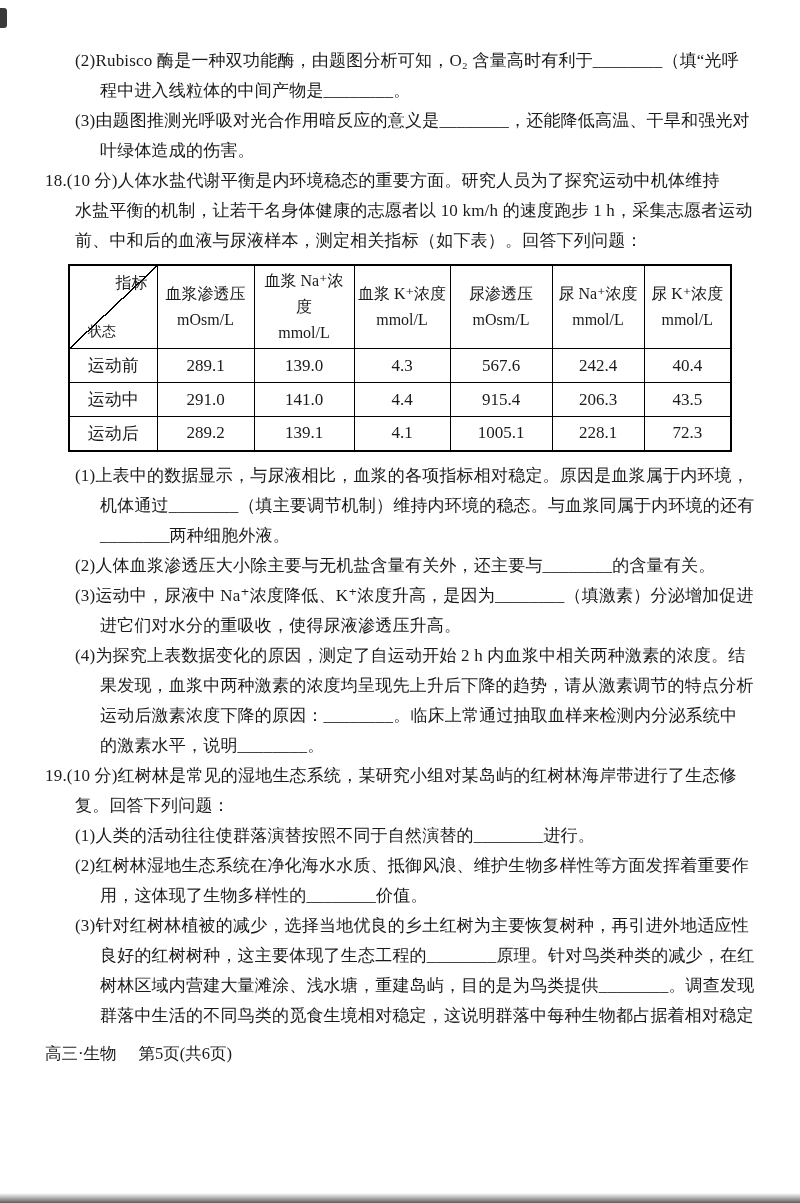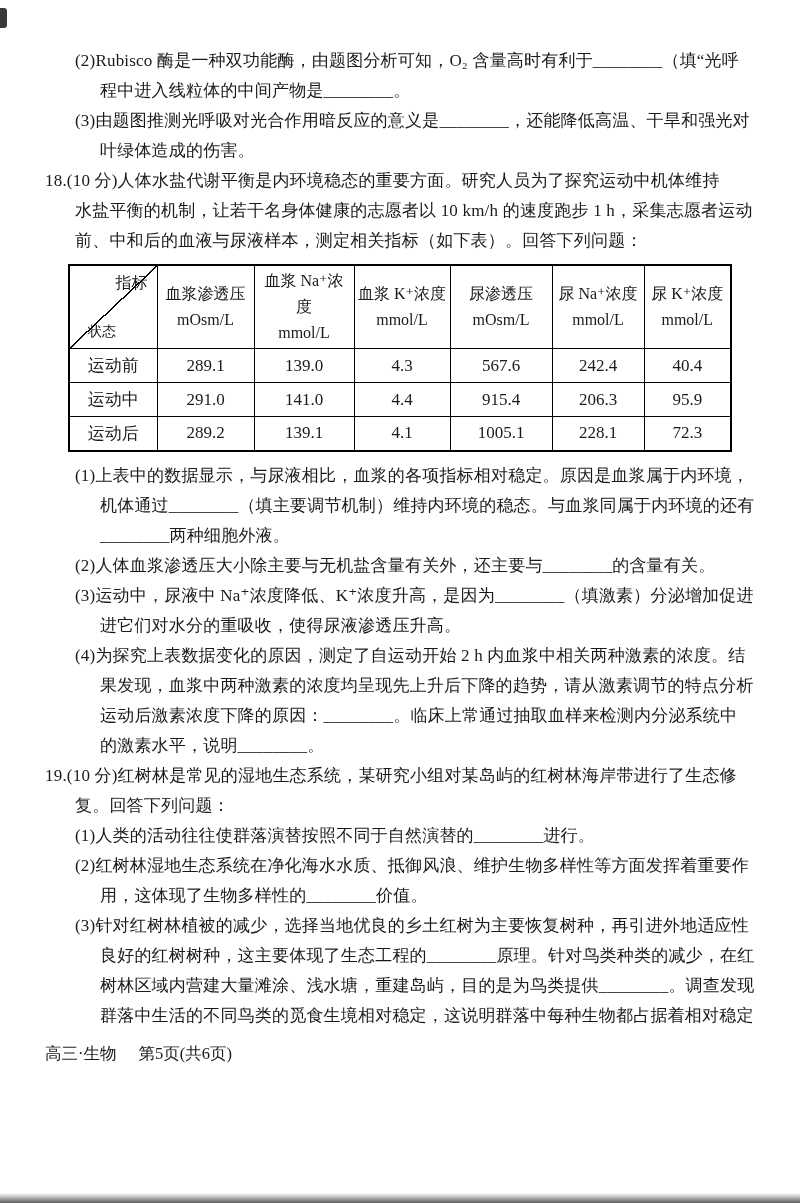--- a/index.html
+++ b/index.html
@@ -150,21 +150,21 @@
           <td>242.4</td>
           <td>40.4</td>
         </tr>
         <tr>
           <td>运动中</td>
           <td>291.0</td>
           <td>141.0</td>
           <td>4.4</td>
           <td>915.4</td>
           <td>206.3</td>
-          <td>95.9</td>
+          <td>43.5</td>
         </tr>
         <tr>
           <td>运动后</td>
           <td>289.2</td>
           <td>139.1</td>
           <td>4.1</td>
           <td>1005.1</td>
           <td>228.1</td>
           <td>72.3</td>
         </tr>

